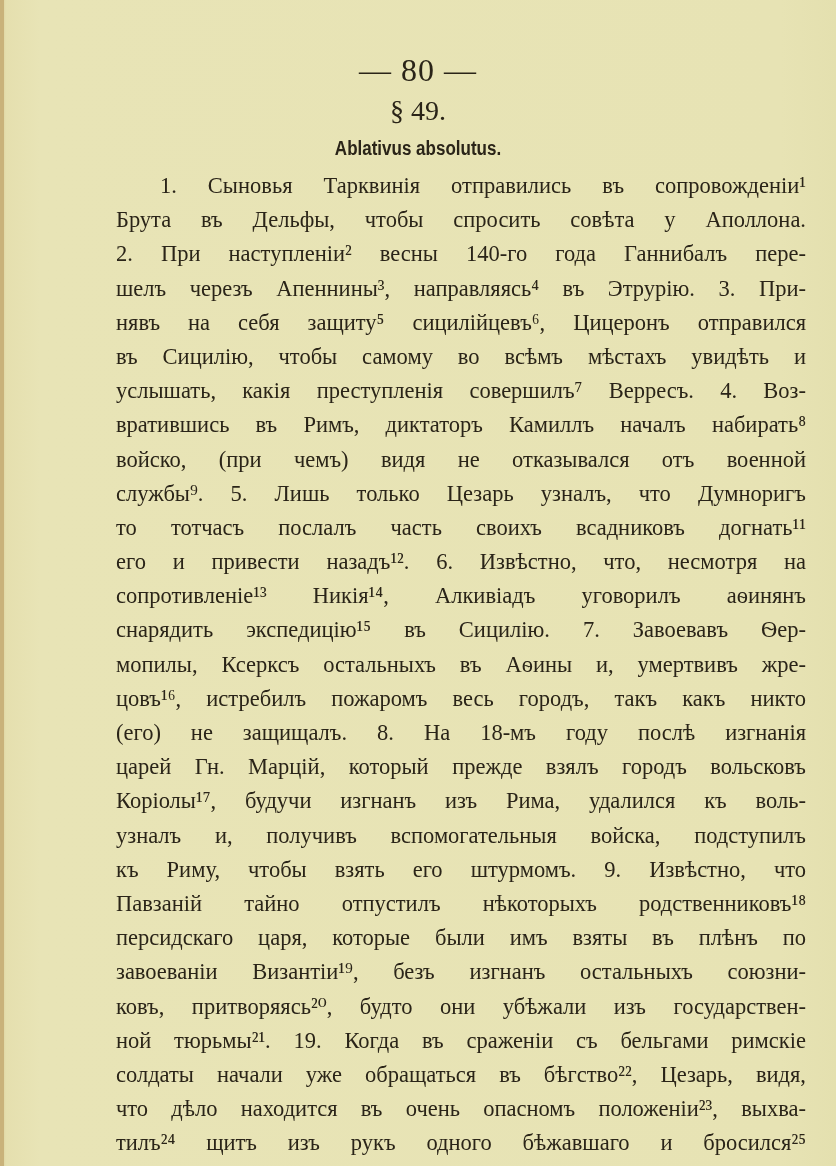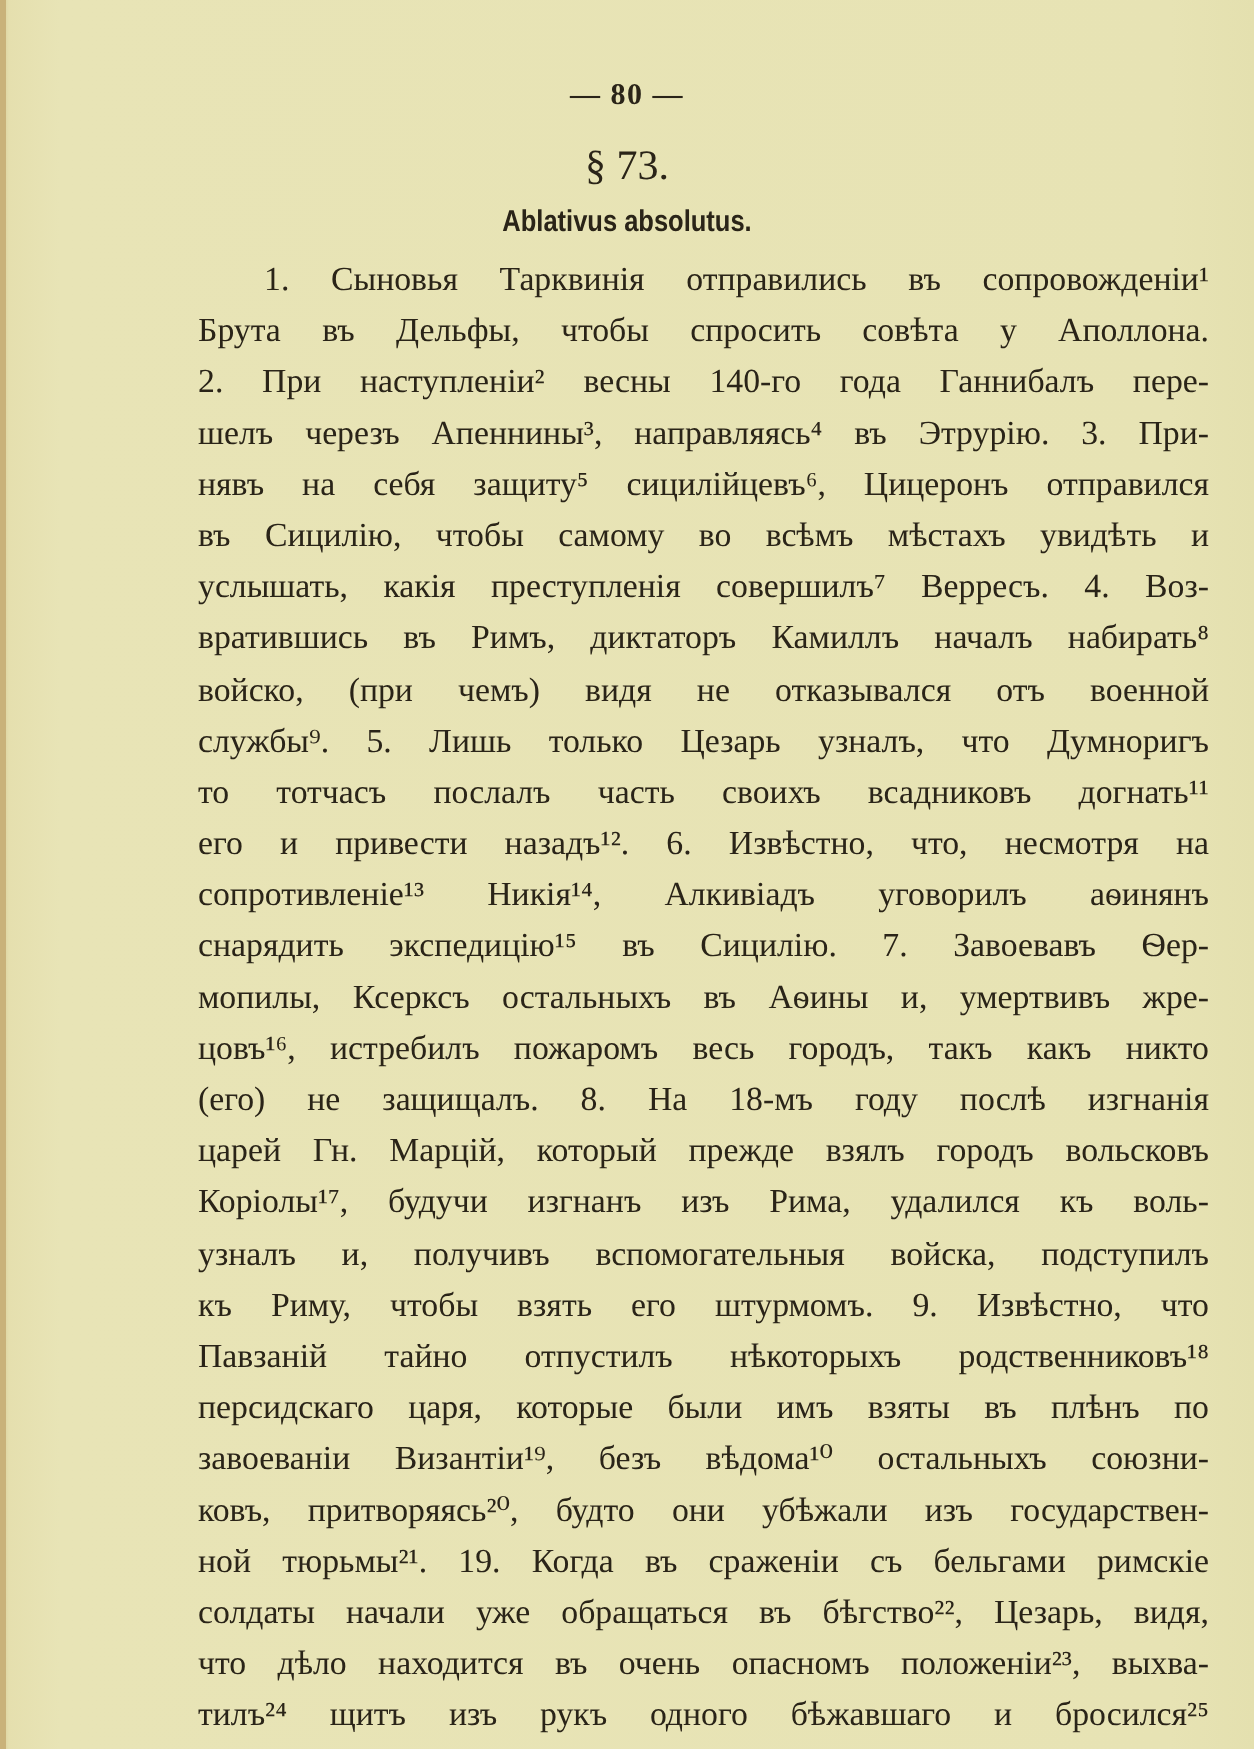--- a/index.html
+++ b/index.html
@@ -13,52 +13,51 @@
     .page {
       position: absolute; left: 0; top: 0; width: 836px; height: 1166px;
       background: linear-gradient(90deg, #d6c995 0px, #e5dfae 6px, #e8e4b6 40px, #e7e3b4 780px, #e4e0af 836px);
     }
     .spine {
       position: absolute; left: 0; top: 0; width: 4px; height: 1166px;
       background: #c9b27a;
     }
     .header {
       position: absolute; top: 52px; left: 0; width: 836px; text-align: center;
-      font-size: 20px; letter-spacing: 1px; font-weight: bold;
+      font-size: 32px; letter-spacing: 1px;
     }
     .section {
       position: absolute; top: 95px; left: 0; width: 836px; text-align: center;
       font-size: 28px;
     }
     .title {
       position: absolute; top: 137px; left: 0; width: 836px; text-align: center;
       font-size: 20px; font-weight: bold;
       font-family: "Liberation Sans Narrow", "Liberation Sans", sans-serif;
       transform: scaleX(0.85);
     }
     .body-text {
       position: absolute; top: 169px; left: 116px; width: 690px;
       font-size: 22.5px; line-height: 34.2px;
     }
     .line {
       display: block; white-space: nowrap;
       text-align: justify; text-align-last: justify;
       height: 34.2px;
-      margin-left: 16px;
     }
     .indent { padding-left: 44px; }
   </style>
 </head>
 <body>
 
 <div class="page">
   <div class="spine"></div>
 
   <div class="header">— 80 —</div>
-  <div class="section">§ 73.</div>
+  <div class="section">§ 49.</div>
   <div class="title">Ablativus absolutus.</div>
 
   <div class="body-text">
     <span class="line indent">1. Сыновья Тарквинія отправились въ сопровожденіи¹</span>
     <span class="line">Брута въ Дельфы, чтобы спросить совѣта у Аполлона.</span>
     <span class="line">2. При наступленіи² весны 140-го года Ганнибалъ пере-</span>
     <span class="line">шелъ черезъ Апеннины³, направляясь⁴ въ Этрурію. 3. При-</span>
     <span class="line">нявъ на себя защиту⁵ сицилійцевъ⁶, Цицеронъ отправился</span>
     <span class="line">въ Сицилію, чтобы самому во всѣмъ мѣстахъ увидѣть и</span>
     <span class="line">услышать, какія преступленія совершилъ⁷ Верресъ. 4. Воз-</span>
@@ -71,21 +70,21 @@
     <span class="line">снарядить экспедицію¹⁵ въ Сицилію. 7. Завоевавъ Ѳер-</span>
     <span class="line">мопилы, Ксерксъ остальныхъ въ Аѳины и, умертвивъ жре-</span>
     <span class="line">цовъ¹⁶, истребилъ пожаромъ весь городъ, такъ какъ никто</span>
     <span class="line">(его) не защищалъ. 8. На 18-мъ году послѣ изгнанія</span>
     <span class="line">царей Гн. Марцій, который прежде взялъ городъ вольсковъ</span>
     <span class="line">Коріолы¹⁷, будучи изгнанъ изъ Рима, удалился къ воль-</span>
     <span class="line">узналъ и, получивъ вспомогательныя войска, подступилъ</span>
     <span class="line">къ Риму, чтобы взять его штурмомъ. 9. Извѣстно, что</span>
     <span class="line">Павзаній тайно отпустилъ нѣкоторыхъ родственниковъ¹⁸</span>
     <span class="line">персидскаго царя, которые были имъ взяты въ плѣнъ по</span>
-    <span class="line">завоеваніи Византіи¹⁹, безъ вѣдома¹⁰ остальныхъ союзни-</span>
+    <span class="line">завоеваніи Византіи¹⁹, безъ изгнанъ остальныхъ союзни-</span>
     <span class="line">ковъ, притворяясь²⁰, будто они убѣжали изъ государствен-</span>
     <span class="line">ной тюрьмы²¹. 19. Когда въ сраженіи съ бельгами римскіе</span>
     <span class="line">солдаты начали уже обращаться въ бѣгство²², Цезарь, видя,</span>
     <span class="line">что дѣло находится въ очень опасномъ положеніи²³, выхва-</span>
     <span class="line">тилъ²⁴ щитъ изъ рукъ одного бѣжавшаго и бросился²⁵</span>
 
   </div>
 </div>
 
 </body></html>

